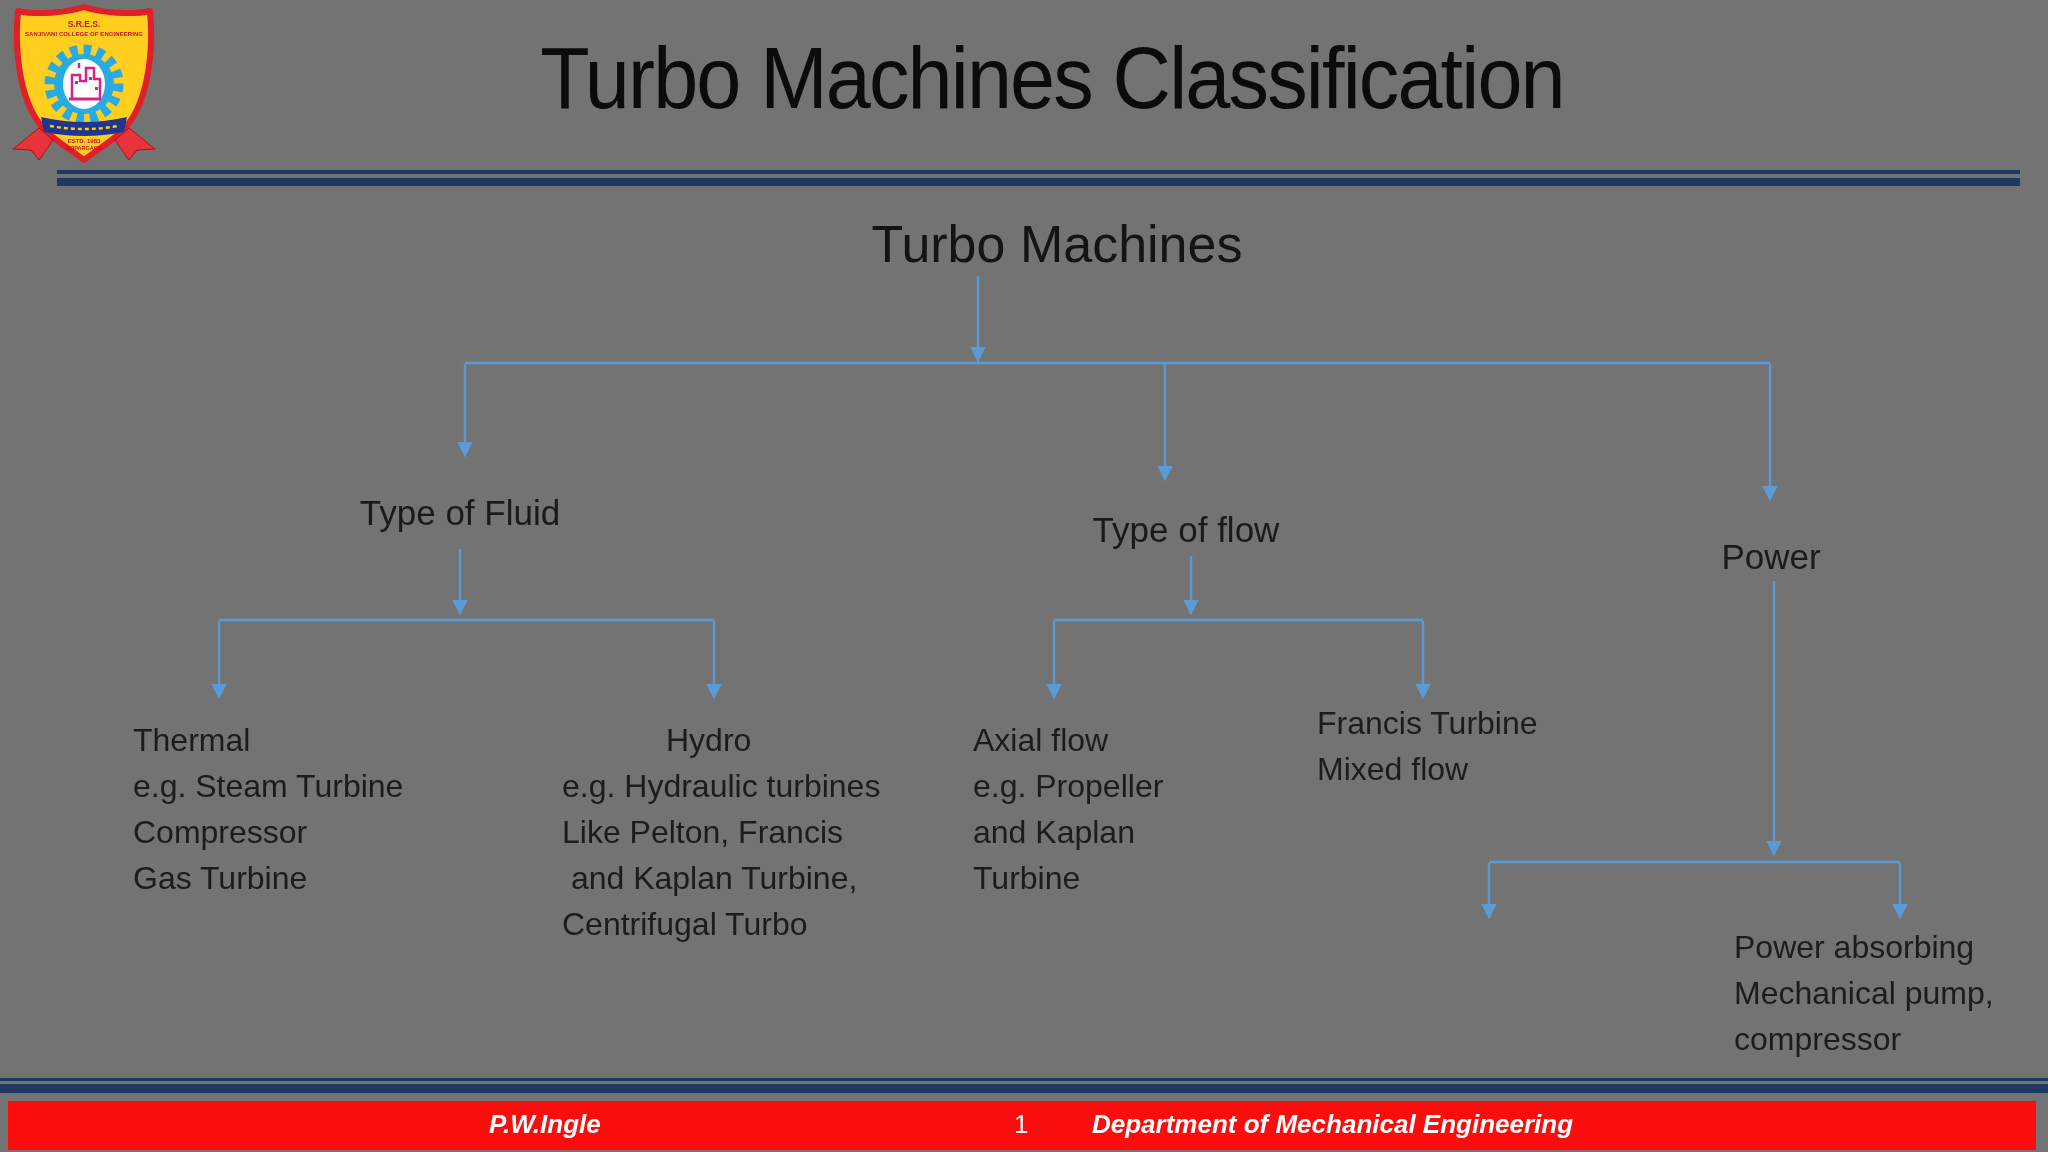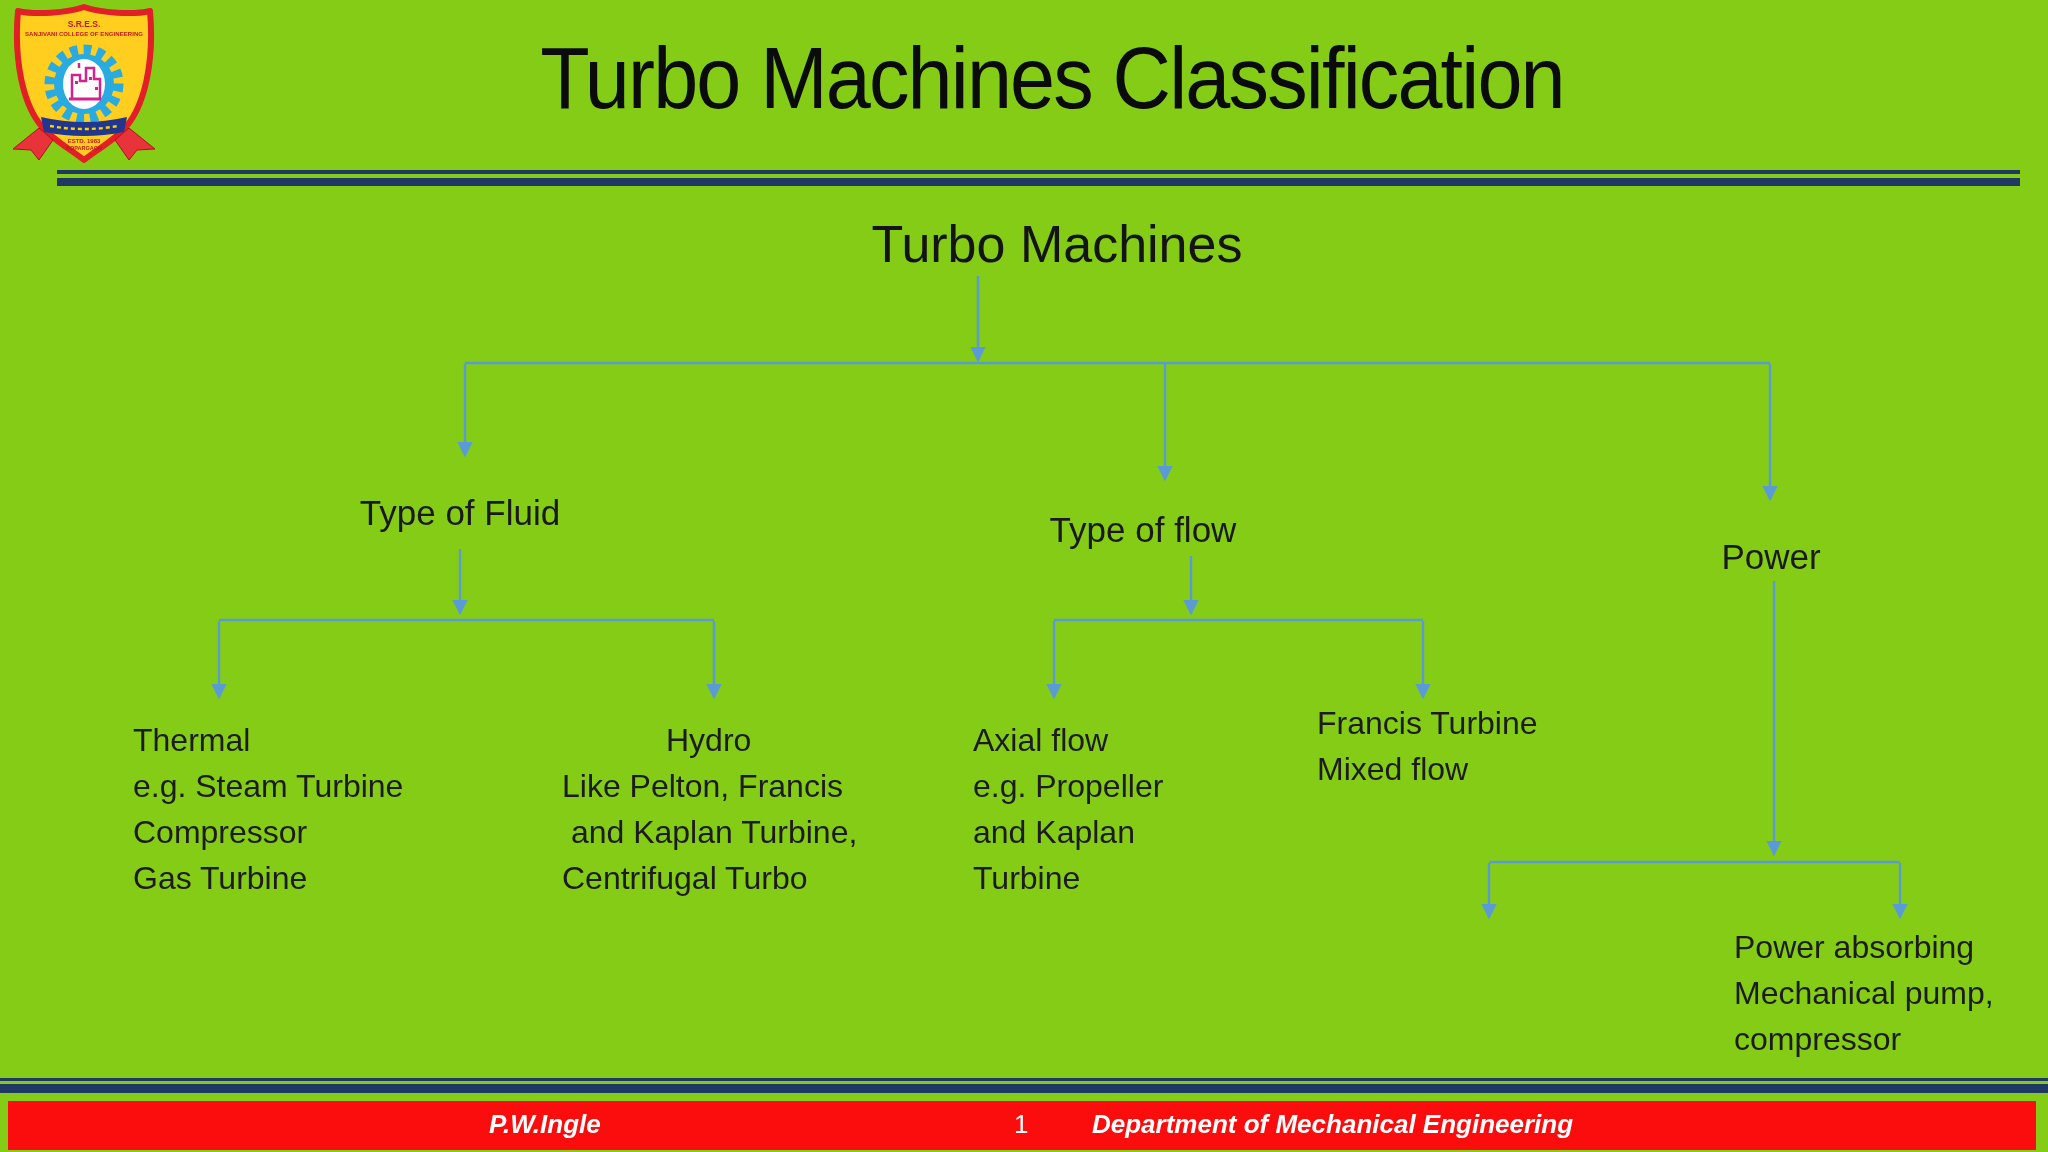--- a/index.html
+++ b/index.html
@@ -1,18 +1,18 @@
 <!DOCTYPE html>
 <html><head>
 <meta charset="utf-8">
 <style>
   html,body{margin:0;padding:0;background:#e8e8e8;}
   #slide{
     position:relative;width:2048px;height:1152px;overflow:hidden;
-    background:#84cc16;
+    background:#737373;
     font-family:"Liberation Sans",sans-serif;
     color:#1c1c1c;
   }
   .abs{position:absolute;}
   
   #title{
     left:1052px;top:26px;
     transform:translateX(-50%) scaleX(0.92);
     font-size:88px;line-height:104px;font-weight:400;
     letter-spacing:-2px;color:#0b0b0b;white-space:nowrap;
@@ -20,21 +20,21 @@
   .rule{background:#1f3864;}
   #hrule-thin{left:57px;top:170px;width:1963px;height:4px;}
   #hrule-thick{left:57px;top:178px;width:1963px;height:8px;}
   
   #connectors{left:0;top:0;width:2048px;height:1152px;}
   #connectors line{stroke:#5b9bd5;stroke-width:2.4;}
   .node{white-space:nowrap;}
   #node-root{left:1057px;top:214px;transform:translateX(-50%);font-size:52px;color:#141414;}
   .lvl1{transform:translateX(-50%);font-size:35px;color:#1a1a1a;}
   #node-fluid{left:460px;top:493px;}
-  #node-flow{left:1143px;top:510px;}
+  #node-flow{left:1186px;top:510px;}
   #node-power{left:1771px;top:537px;}
   .block{font-size:32px;line-height:46px;color:#1c1c1c;}
   .block div{white-space:pre;}
   #blk-thermal{left:133px;top:717px;}
   #blk-hydro{left:562px;top:717px;}
   #blk-hydro div:first-child{padding-left:104px;}
   #blk-axial{left:973px;top:717px;}
   #blk-mixed{left:1317px;top:700px;}
   #blk-producing{left:1258px;top:942px;}
   #blk-absorbing{left:1734px;top:924px;}
@@ -126,20 +126,21 @@
 
   <div class="abs block" id="blk-thermal">
     <div>Thermal</div>
     <div>e.g. Steam Turbine</div>
     <div>Compressor</div>
     <div>Gas Turbine</div>
   </div>
 
   <div class="abs block" id="blk-hydro">
     <div>Hydro</div>
+    <div>e.g. Hydraulic turbines</div>
     <div>Like Pelton, Francis</div>
     <div> and Kaplan Turbine,</div>
     <div>Centrifugal Turbo</div>
   </div>
 
   <div class="abs block" id="blk-axial">
     <div>Axial flow</div>
     <div>e.g. Propeller</div>
     <div>and Kaplan</div>
     <div>Turbine</div>

